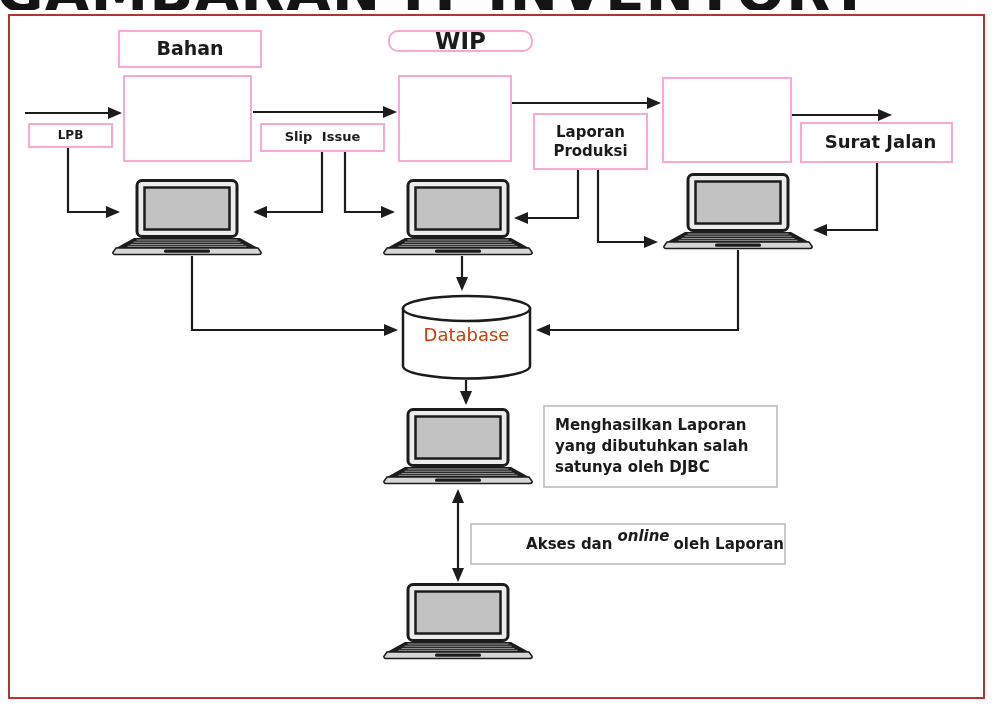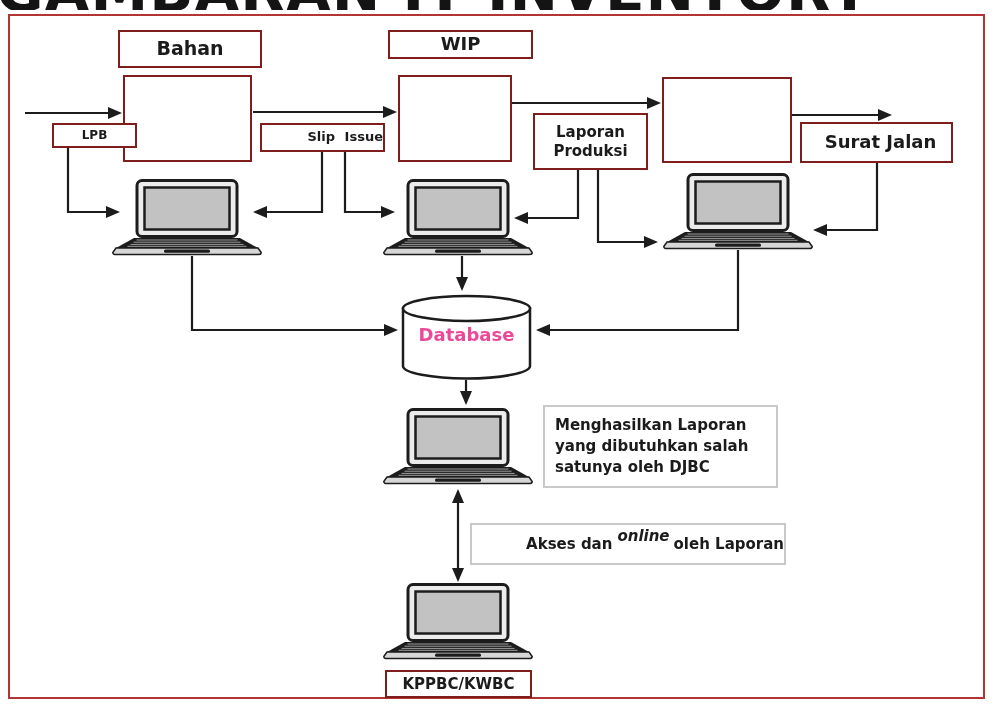--- a/index.html
+++ b/index.html
@@ -11,34 +11,34 @@
   .heading-clip span{
     position:absolute;top:-38px;left:-4px;line-height:58px;font-size:58px;font-weight:bold;
     color:#141414;white-space:nowrap;letter-spacing:1px;
   }
   .frame{
     position:absolute;left:8px;top:14px;width:977px;height:685px;
     border:2px solid #b23434;box-sizing:border-box;z-index:0;background:#fff;
   }
   .layer{position:absolute;left:0;top:0;width:994px;height:706px;z-index:1;pointer-events:none;}
   .box{
-    position:absolute;background:#fff;border:2px solid #7f1d1d;box-sizing:border-box;
+    position:absolute;background:#fff;border:2px solid #f9a8d4;box-sizing:border-box;
     display:flex;align-items:center;justify-content:center;text-align:center;
     font-weight:bold;color:#1b1b1b;z-index:2;line-height:1.25;
   }
   .note{
     position:absolute;background:#fff;border:2px solid #c9c9c9;box-sizing:border-box;
     display:flex;align-items:center;font-weight:bold;color:#1b1b1b;z-index:2;
     text-align:left;line-height:1.4;
   }
   .laptop{position:absolute;z-index:2;}
   .dbwrap{position:absolute;z-index:2;}
   .dblabel{
     position:absolute;left:401px;top:324px;width:131px;text-align:center;
-    font-weight:bold;font-size:18px;color:#ec4899;z-index:3;
+    font-weight:normal;font-size:18px;color:#c2410c;z-index:3;
   }
   .wordspace{word-spacing:5px;}
   .it{font-style:italic;margin:0 4px 16px 5px;}
 </style>
 </head>
 <body>
 
 <div id="stage">
 
   <div class="heading-clip">
@@ -81,32 +81,32 @@
         <path d="M24.5,61 L125.5,61 M21.5,63.2 L128.5,63.2 M18.5,65.4 L131.5,65.4 M15.5,67.3 L134.5,67.3" stroke="#9d9d9d" stroke-width="1"></path>
         <path d="M4,69 L146,69 L149.2,73.5 Q149.2,75.6 146,75.6 L4,75.6 Q0.8,75.6 0.8,73.5 Z" fill="#d6d6d6" stroke="#1c1c1c" stroke-width="1.5"></path>
         <rect x="52" y="70.6" width="46" height="3.2" rx="1.5" fill="#1c1c1c"></rect>
       </g>
     </defs>
   </svg>
 
   <div class="box" style="left:118px;top:30px;width:144px;height:38px;font-size:19px;">
     <span>Bahan</span>
   </div>
-  <div class="box" style="left:388px;top:30px;width:145px;height:29px;font-size:18px;">
+  <div class="box" style="left:388px;top:30px;width:145px;height:22px;font-size:23px;border-radius:10px;">
     <span>WIP</span>
   </div>
 
   <div class="box" style="left:123px;top:75px;width:129px;height:87px;"></div>
   <div class="box" style="left:398px;top:75px;width:114px;height:87px;"></div>
   <div class="box" style="left:662px;top:77px;width:130px;height:86px;"></div>
 
-  <div class="box" style="left:28px;top:123px;width:85px;height:25px;font-size:12px;margin-left:24px;">
+  <div class="box" style="left:28px;top:123px;width:85px;height:25px;font-size:12px;">
     <span>LPB</span>
   </div>
-  <div class="box wordspace" style="left:260px;top:123px;width:125px;height:29px;font-size:13px;justify-content:flex-end;">
+  <div class="box wordspace" style="left:260px;top:123px;width:125px;height:29px;font-size:13px;">
     <span>Slip Issue</span>
   </div>
   <div class="box" style="left:533px;top:113px;width:115px;height:57px;font-size:15px;padding:0 22px;">
     <span>Laporan Produksi</span>
   </div>
   <div class="box" style="left:800px;top:122px;width:153px;height:41px;font-size:18px;padding-left:8px;">
     <span>Surat Jalan</span>
   </div>
 
   <svg class="laptop" style="left:112px;top:179px;" width="150" height="77" viewBox="0 0 150 77">
@@ -133,17 +133,14 @@
 
   <div class="note" style="left:543px;top:405px;width:235px;height:83px;font-size:15px;padding:8px 10px;">
     <span>Menghasilkan Laporan yang dibutuhkan salah satunya oleh DJBC</span>
   </div>
   <div class="note" style="left:470px;top:523px;width:316px;height:42px;font-size:15px;justify-content:flex-end;">
     <span>Akses dan</span>
     <span class="it">online</span>
     <span>oleh Laporan</span>
   </div>
 
-  <div class="box" style="left:385px;top:670px;width:147px;height:28px;font-size:15px;">
-    <span>KPPBC/KWBC</span>
-  </div>
 
 </div>
 
 </body></html>

